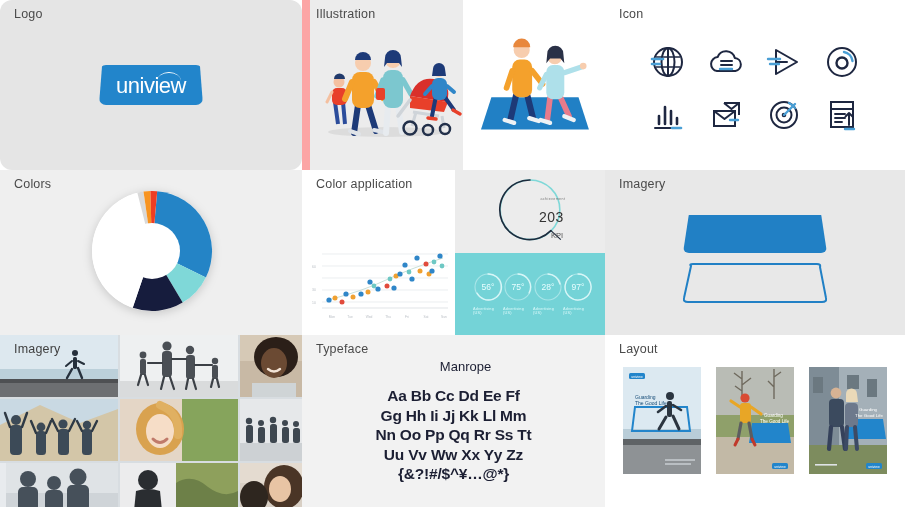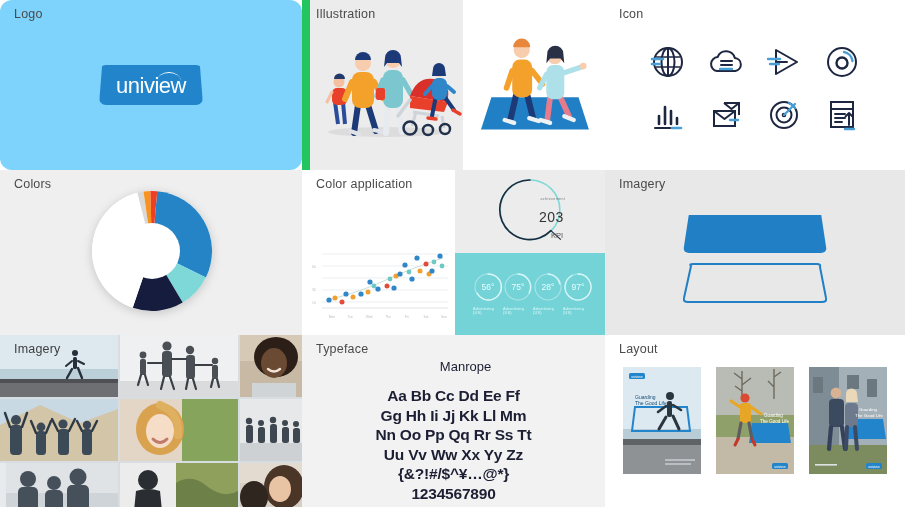--- a/index.html
+++ b/index.html
@@ -18,21 +18,21 @@
   }
   .cell { position: relative; overflow: hidden; }
   .label {
     position: absolute; left: 14px; top: 7px;
     font-size: 12.5px; color: #4a4a4a; letter-spacing: .2px;
     z-index: 40; font-weight: 400;
   }
   .label.light { color: #3f3f3f; }
 
   
-  .c-logo { background: #7dd3fc; border-radius: 12px; }
+  .c-logo { background: #e5e5e5; border-radius: 12px; }
   .logo-wrap {
     position: absolute; left: 50%; top: 50%;
     transform: translate(-50%,-50%);
   }
   .logo-shape {
     width: 104px; height: 40px;
     background: #2285cb;
     clip-path: polygon(3% 0%, 97% 0%, 100% 100%, 0% 100%);
     border-radius: 7px;
     display: flex; align-items: center; justify-content: center;
@@ -44,21 +44,21 @@
     position: relative; top: 1px;
   }
   .logo-arc {
     position: absolute; right: 22px; top: 7px;
     width: 24px; height: 9px;
     border-top: 1.8px solid #ffffff;
     border-radius: 50% 50% 0 0 / 100% 100% 0 0;
   }
 
   
-  .c-illu { background: #22c55e; display: flex; padding-left: 8px; }
+  .c-illu { background: #fca5a5; display: flex; padding-left: 8px; }
   .illu-a { width: 153px; height: 100%; background: #ececec; position: relative; }
   .illu-b { flex: 1; background: #ffffff; position: relative; }
   .illu-svg { position: absolute; left: 0; top: 0; width: 100%; height: 100%; }
 
   
   .c-icon { background: #ffffff; }
   .icon-grid {
     position: absolute; left: 50%; top: 52%;
     transform: translate(-50%,-50%);
     display: grid; grid-template-columns: repeat(4, 58px);
@@ -645,21 +645,20 @@
 
   <div class="cell c-type">
     <div class="label">Typeface</div>
     <div class="type-wrap">
       <div class="type-name">Manrope</div>
       <div class="type-row">Aa Bb Cc Dd Ee Ff</div>
       <div class="type-row">Gg Hh Ii Jj Kk Ll Mm</div>
       <div class="type-row">Nn Oo Pp Qq Rr Ss Tt</div>
       <div class="type-row">Uu Vv Ww Xx Yy Zz</div>
       <div class="type-row">{&amp;?!#/$^¥…@*}</div>
-      <div class="type-row">1234567890</div>
     </div>
   </div>
 
   <div class="cell c-layout">
     <div class="label">Layout</div>
     <div class="posters">
 
       <div class="poster">
         <svg viewBox="0 0 78 107" preserveAspectRatio="none">
           <rect width="78" height="107" fill="#d4e3ec"></rect>

